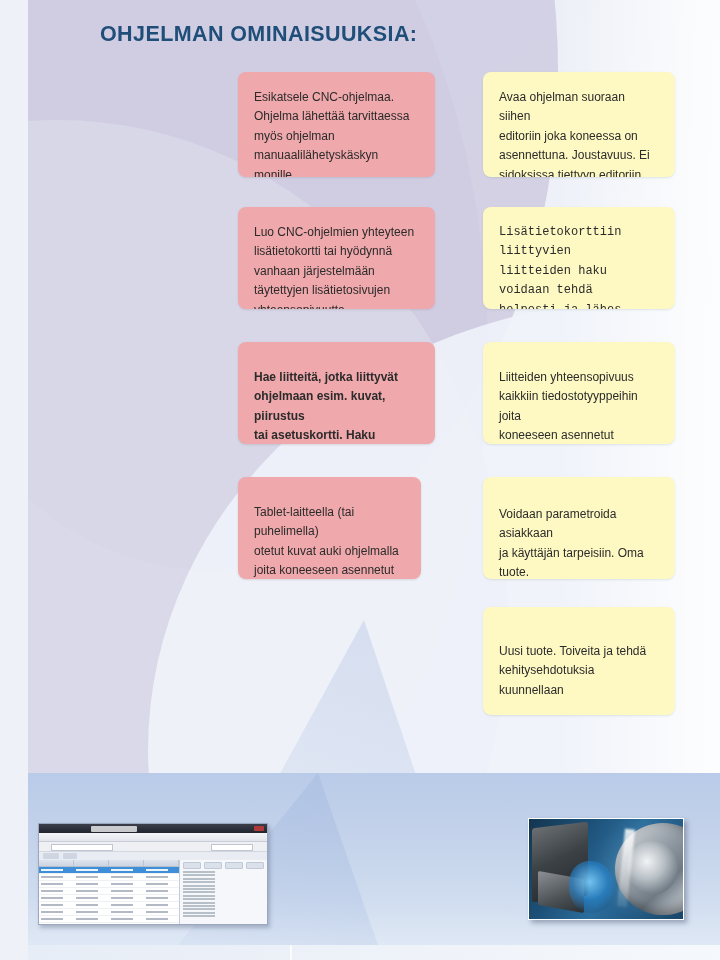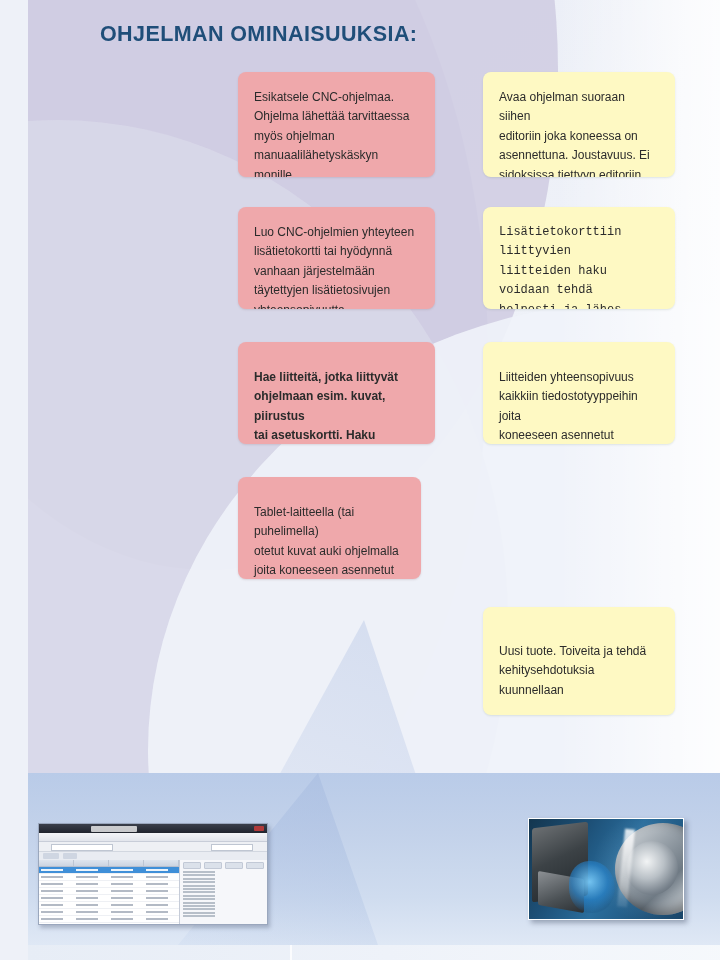--- a/index.html
+++ b/index.html
@@ -457,20 +457,25 @@
 perusteella.</span>
   </div>
 
   <div class="card green pad-extra" style="left:455px; top:342px; width:192px; height:102px;">
     <span class="card-text">Liitteiden yhteensopivuus
 kaikkiin tiedostotyyppeihin joita
 koneeseen  asennetut ohjelmat
 tukevat</span>
   </div>
 
+  <div class="card green" style="left:455px; top:477px; width:192px; height:102px; padding-top:28px;">
+    <span class="card-text">Voidaan parametroida asiakkaan
+ja käyttäjän tarpeisiin. Oma
+tuote.</span>
+  </div>
 
   <div class="card green" style="left:455px; top:607px; width:192px; height:108px; padding-top:35px;">
     <span class="card-text">Uusi tuote.  Toiveita ja tehdä
 kehitysehdotuksia kuunnellaan</span>
   </div>
 
   <div class="bottom-band">
     <div class="bottom-band-wedge"></div>
   </div>
   <div class="bottom-strip"></div>

